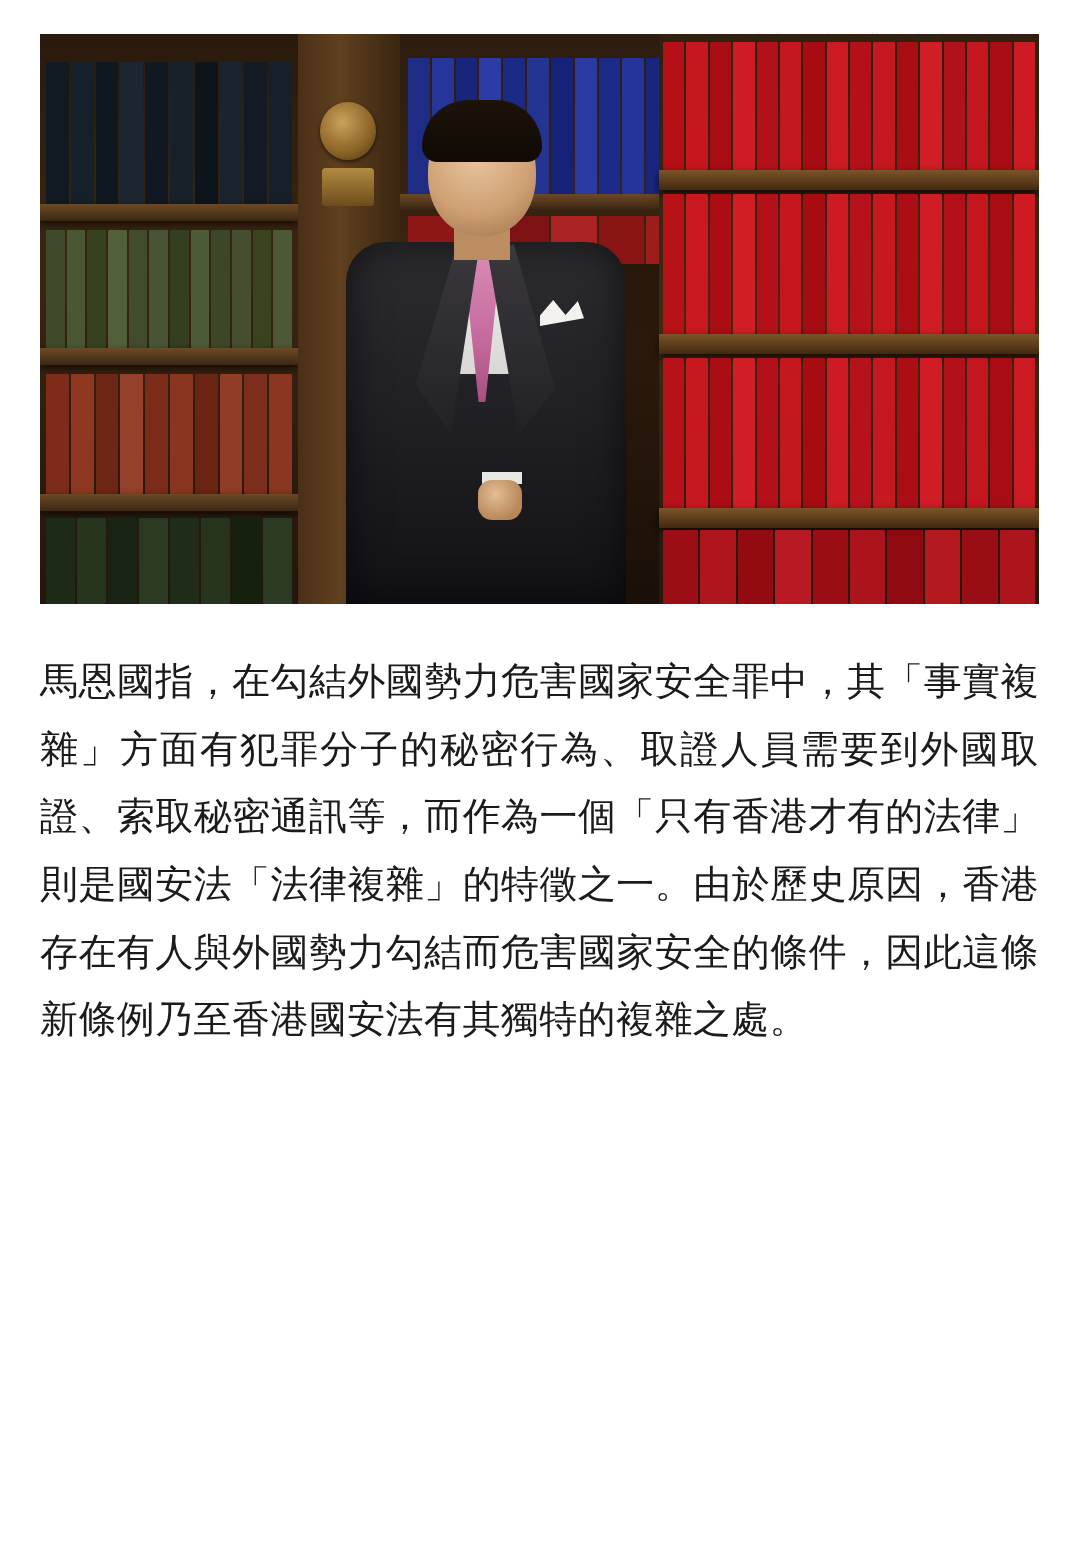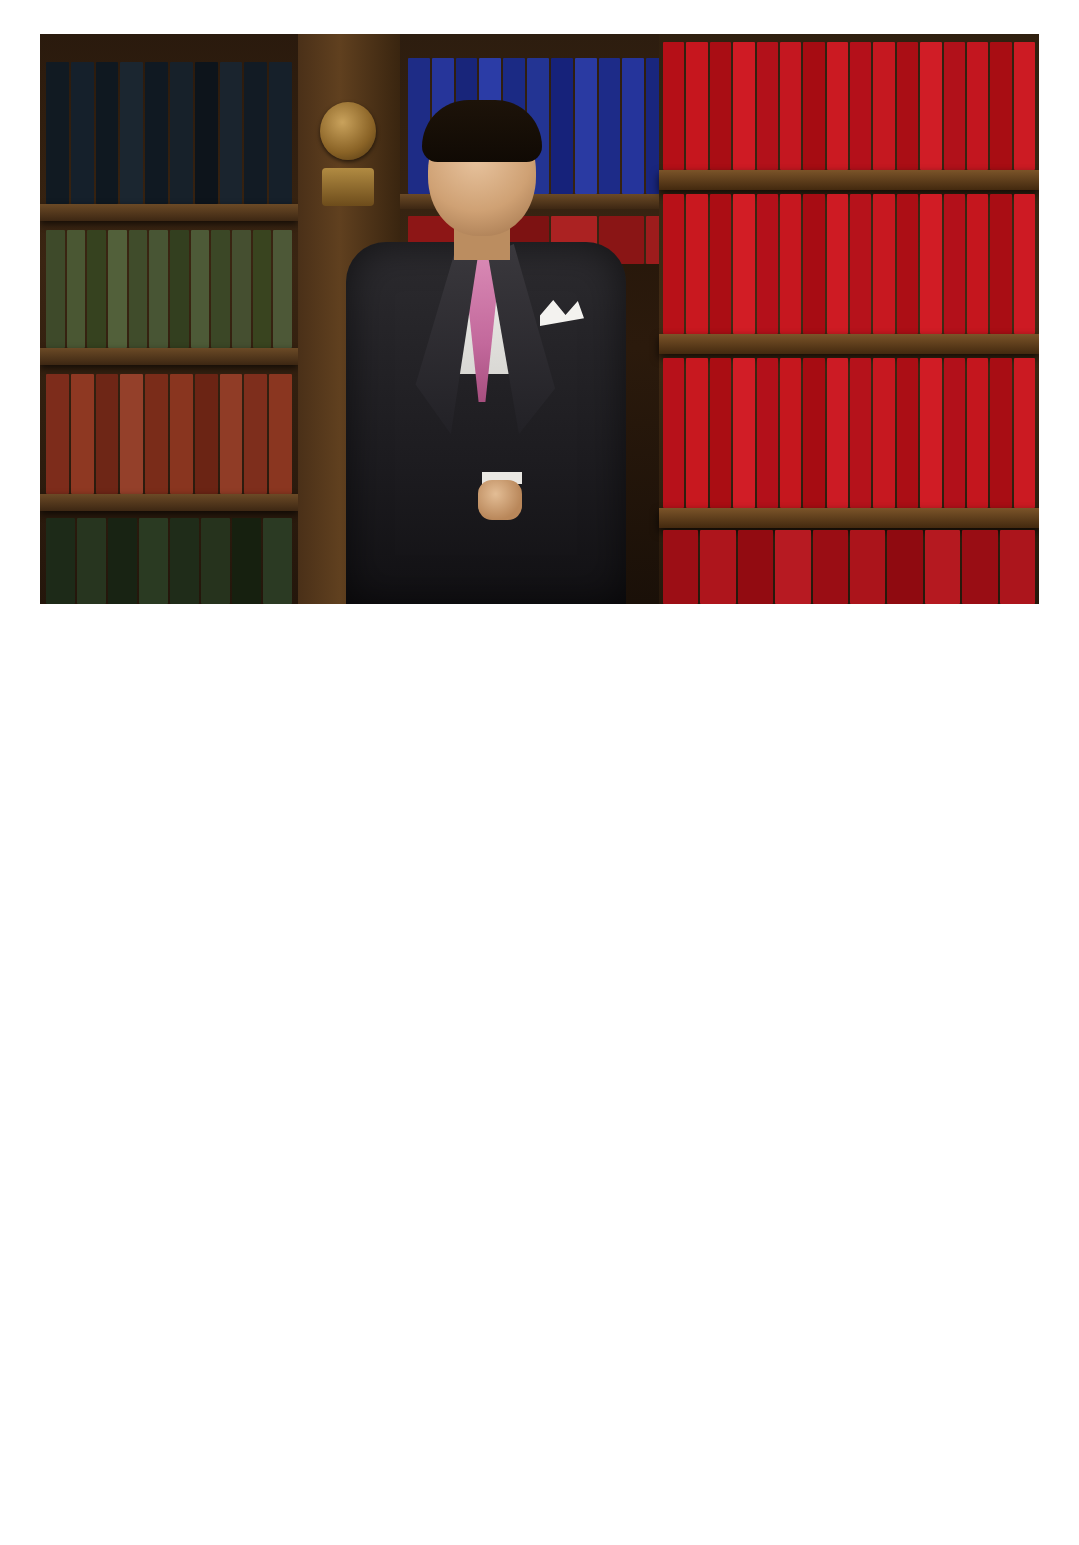--- a/index.html
+++ b/index.html
@@ -366,14 +366,15 @@
         <div class="subj-neck"></div>
         <div class="subj-head"></div>
         <div class="subj-hair"></div>
         <div class="subj-cuff"></div>
         <div class="subj-hand"></div>
       </div>
     </div>
 
   </figure>
 
+  <p class="body-text">馬恩國指，在勾結外國勢力危害國家安全罪中，其「事實複雜」方面有犯罪分子的秘密行為、取證人員需要到外國取證、索取秘密通訊等，而作為一個「只有香港才有的法律」則是國安法「法律複雜」的特徵之一。由於歷史原因，香港存在有人與外國勢力勾結而危害國家安全的條件，因此這條新條例乃至香港國安法有其獨特的複雜之處。</p>
 
 </div>
 
 </body></html>

